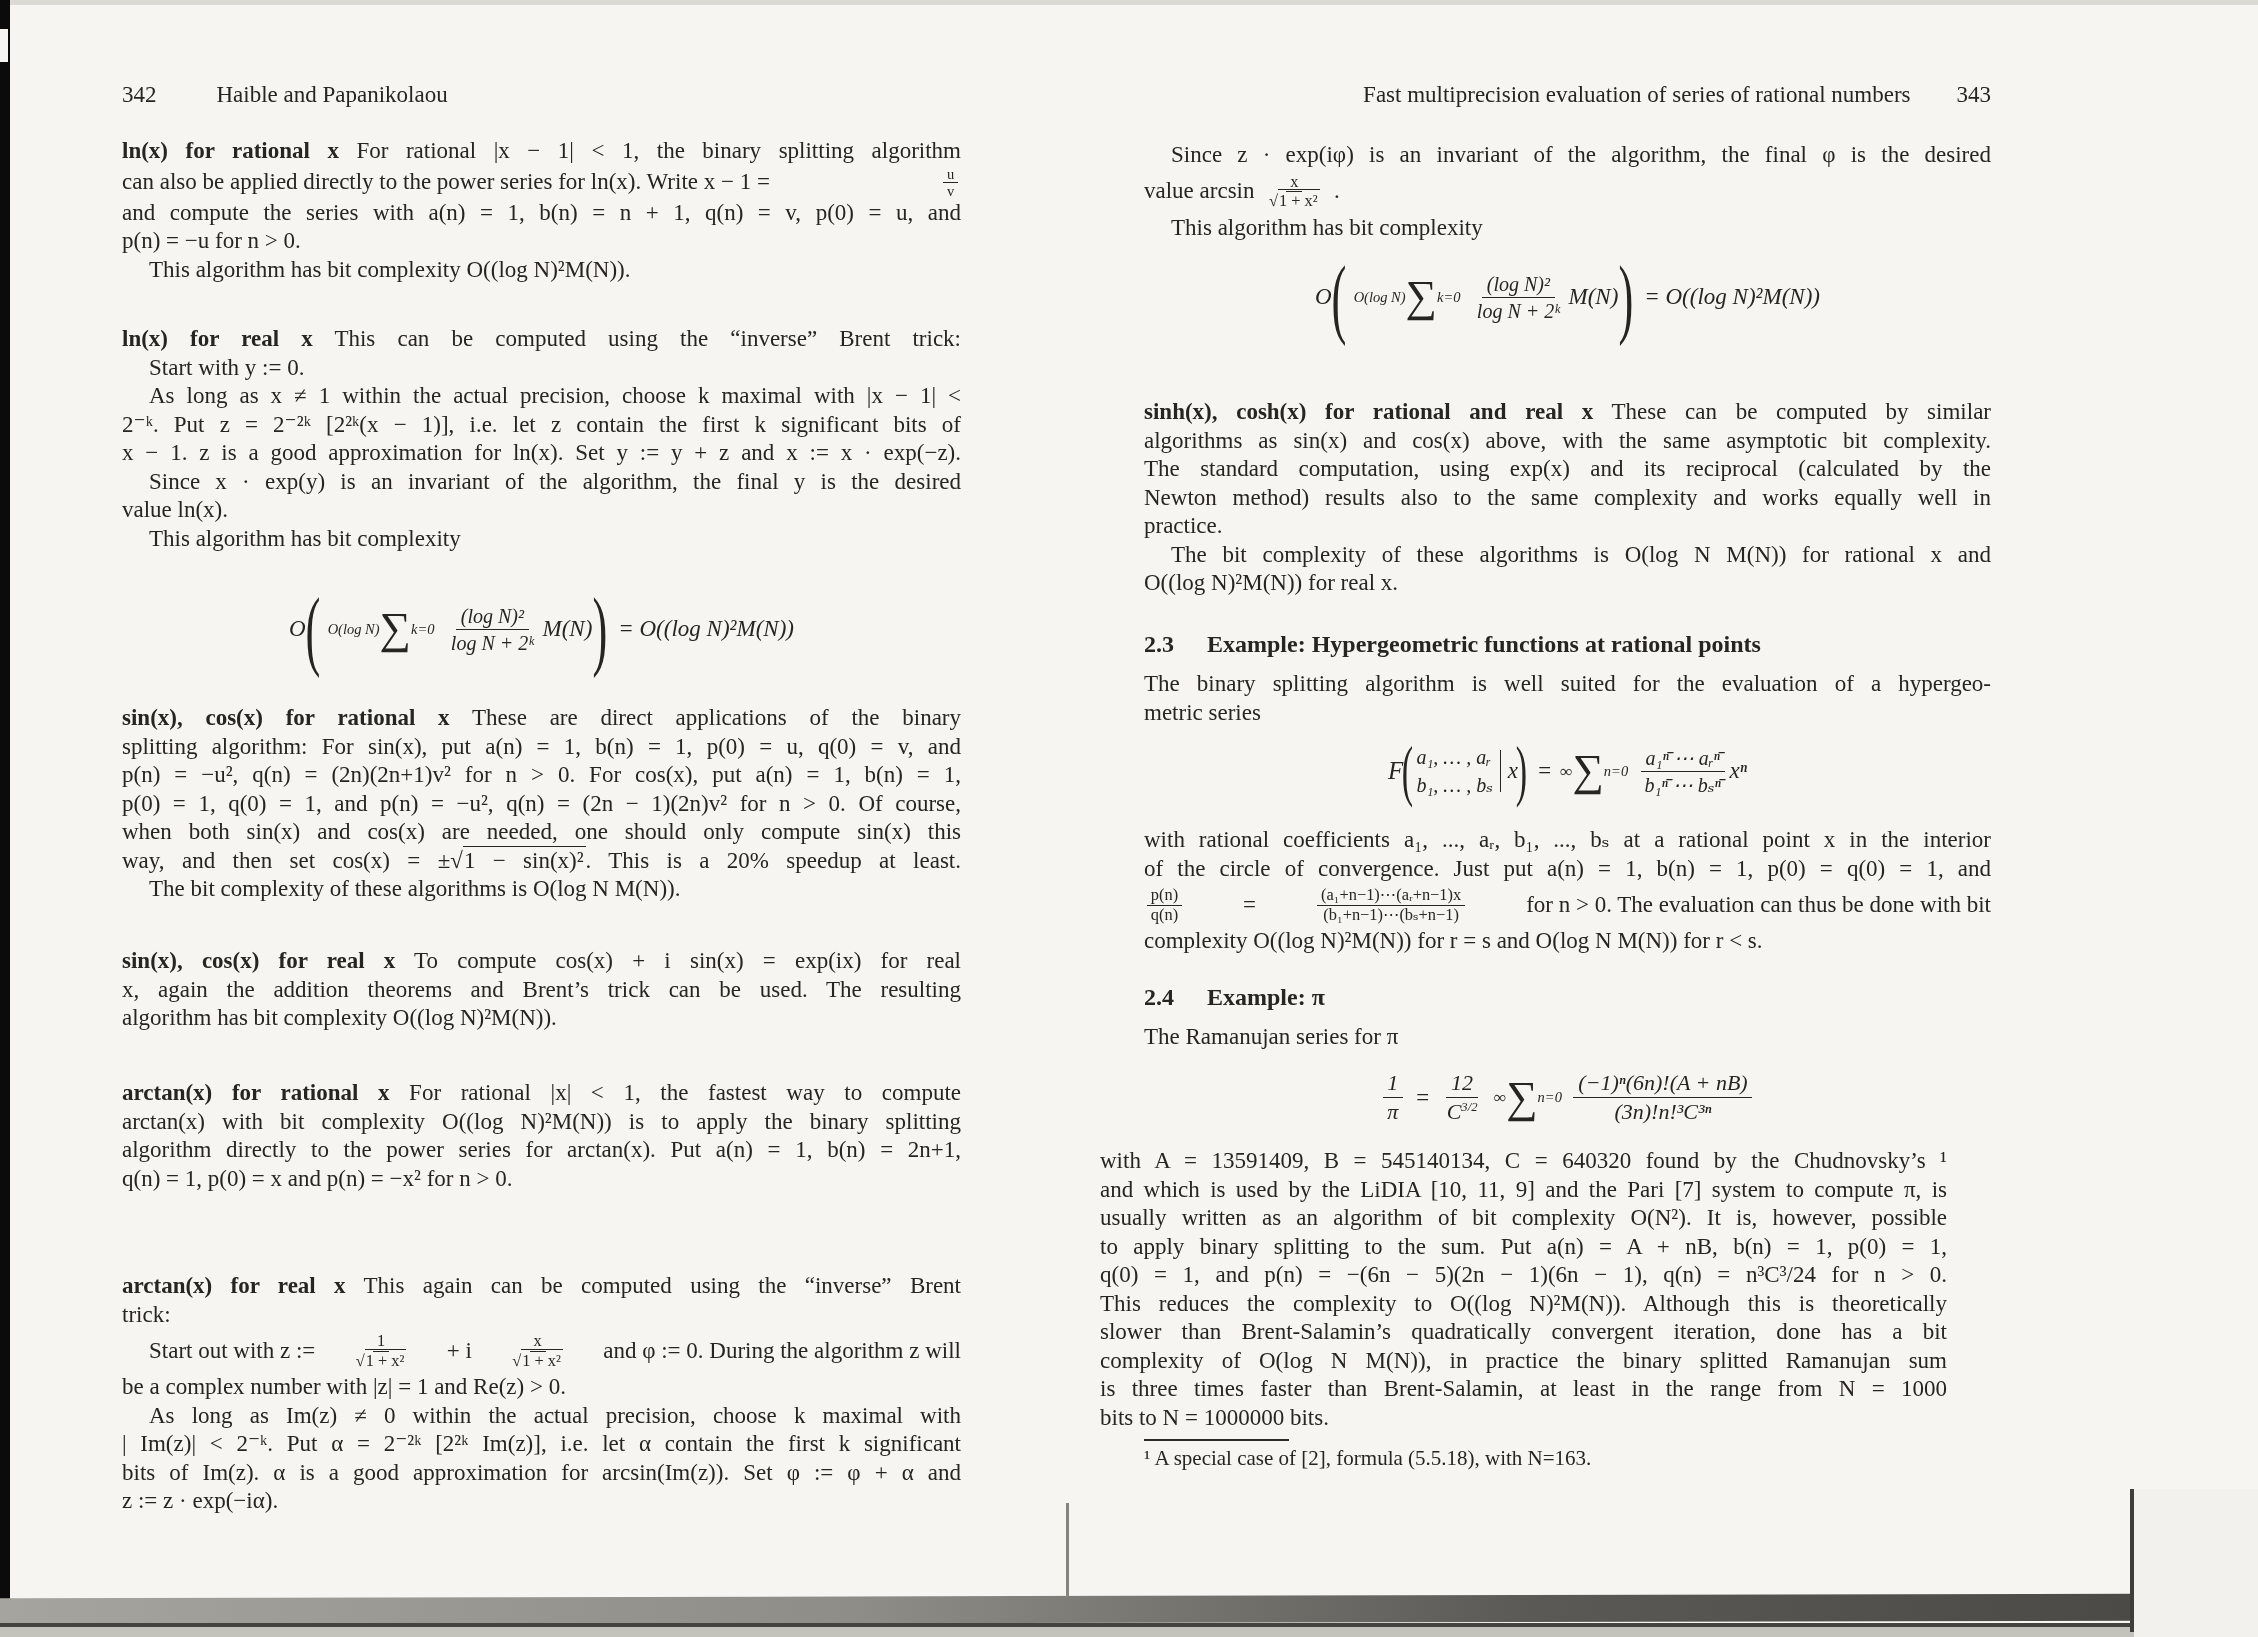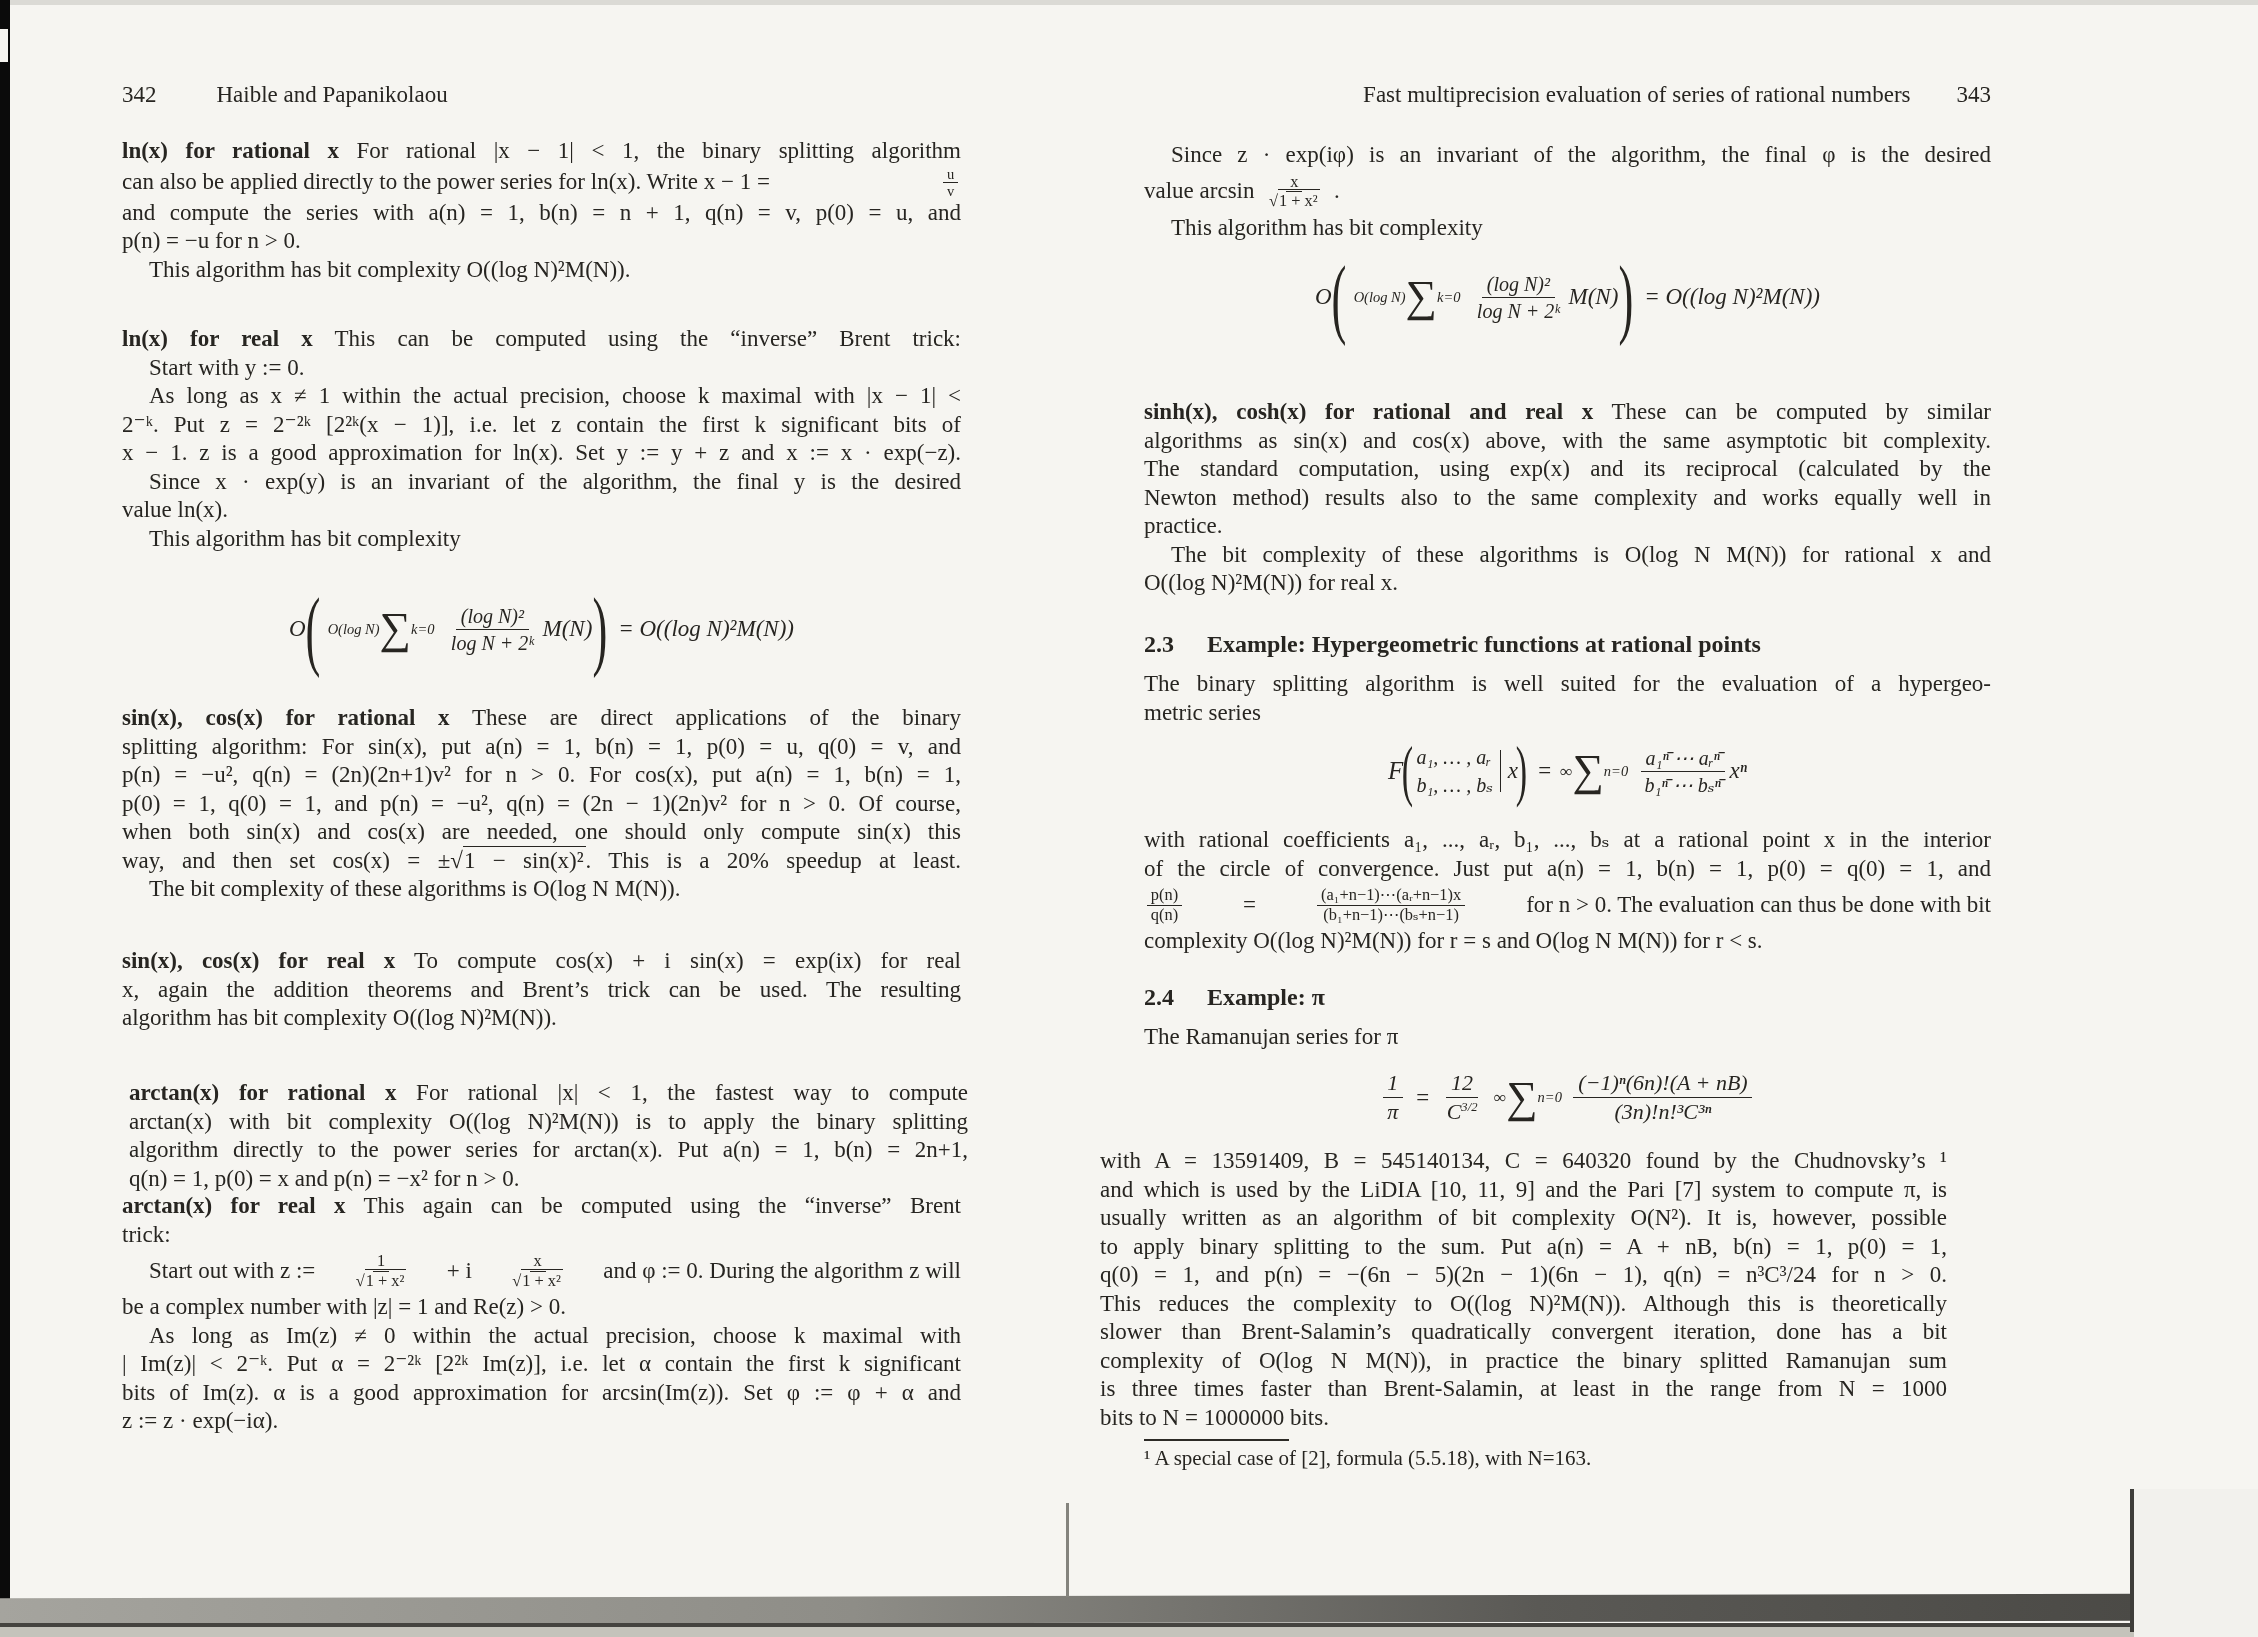--- a/index.html
+++ b/index.html
@@ -142,28 +142,28 @@
     <div class="ln"><span>way, and then set cos(x) = ±</span><span class="sqrt"><span>√</span><span class="rad">1 − sin(x)²</span></span><span>. This is a 20% speedup at least.</span></div>
     <div class="ln nj ind">The bit complexity of these algorithms is O(log N M(N)).</div>
   </div>
 
   <div class="para" style="left:122px;top:947px;width:839px;">
     <div class="ln"><span class="lead">sin(x), cos(x) for real x</span><span>  To compute cos(x) + i sin(x) = exp(ix) for real</span></div>
     <div class="ln">x, again the addition theorems and Brent’s trick can be used. The resulting</div>
     <div class="ln nj">algorithm has bit complexity O((log N)²M(N)).</div>
   </div>
 
-  <div class="para" style="left:122px;top:1079px;width:839px;margin-left:7px;">
+  <div class="para" style="left:122px;top:1079px;width:839px;">
     <div class="ln"><span class="lead">arctan(x) for rational x</span><span>  For rational |x| &lt; 1, the fastest way to compute</span></div>
     <div class="ln">arctan(x) with bit complexity O((log N)²M(N)) is to apply the binary splitting</div>
     <div class="ln">algorithm directly to the power series for arctan(x). Put a(n) = 1, b(n) = 2n+1,</div>
     <div class="ln nj">q(n) = 1, p(0) = x and p(n) = −x² for n &gt; 0.</div>
   </div>
 
-  <div class="para" style="left:122px;top:1192px;width:839px;">
+  <div class="para" style="left:122px;top:1272px;width:839px;">
     <div class="ln"><span class="lead">arctan(x) for real x</span><span>  This again can be computed using the “inverse” Brent</span></div>
     <div class="ln nj">trick:</div>
     <div class="ln fxl pad">
       <span>Start out with z :=</span>
       <span class="frac">
           <span class="num">1</span>
           <span class="den"><span class="sqrt"><span>√</span><span class="rad">1 + x²</span></span></span>
         </span>
       <span>+ i</span>
       <span class="frac">

